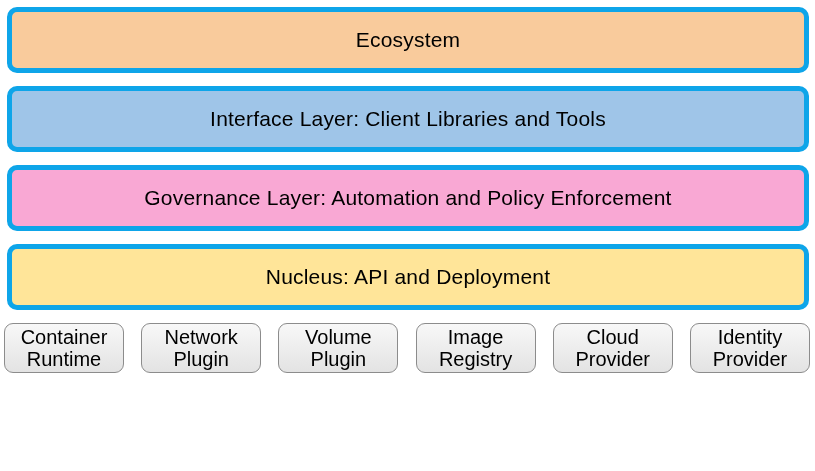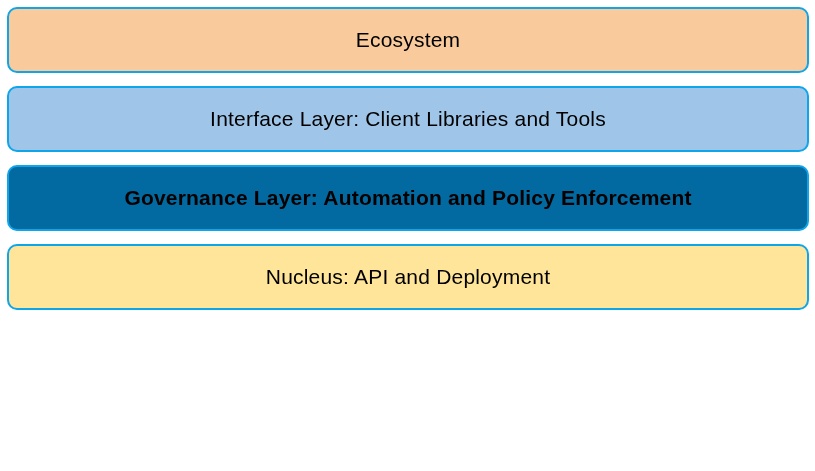--- a/index.html
+++ b/index.html
@@ -16,21 +16,21 @@
   }
   .diagram {
     box-sizing: border-box;
     width: 815px;
     height: 471px;
     padding: 7px 6px 0 7px;
   }
   .layer {
     box-sizing: border-box;
     height: 66px;
-    border: 2px solid #0ea5e9;
+    border: 5px solid #0ea5e9;
     border-radius: 10px;
     display: flex;
     align-items: center;
     justify-content: center;
     font-size: 21px;
     letter-spacing: 0.2px;
     margin-bottom: 13px;
     background-color: #ccc; 
   }
   .layer:last-of-type {
@@ -59,19 +59,27 @@
 </style>
 </head>
 <body>
 
 <div class="diagram">
 
   <div class="layer" style="background-color: rgb(249, 203, 156);">Ecosystem</div>
 
   <div class="layer" style="background-color: rgb(159, 197, 232);">Interface Layer: Client Libraries and Tools</div>
 
-  <div class="layer" style="background-color: #0369a1; font-weight: bold;">Governance Layer: Automation and Policy Enforcement</div>
+  <div class="layer" style="background-color: #f9a8d4;">Governance Layer: Automation and Policy Enforcement</div>
 
 
   <div class="layer" style="background-color: rgb(255, 229, 153);">Nucleus: API and Deployment</div>
 
+  <div class="components-row">
+    <div class="component" style="background-color: rgb(239, 239, 239);">Container Runtime</div>
+    <div class="component" style="background-color: rgb(239, 239, 239);">Network Plugin</div>
+    <div class="component" style="background-color: rgb(239, 239, 239);">Volume Plugin</div>
+    <div class="component" style="background-color: rgb(239, 239, 239);">Image Registry</div>
+    <div class="component" style="background-color: rgb(239, 239, 239);">Cloud Provider</div>
+    <div class="component" style="background-color: rgb(239, 239, 239);">Identity Provider</div>
+  </div>
 
 </div>
 
 </body></html>

